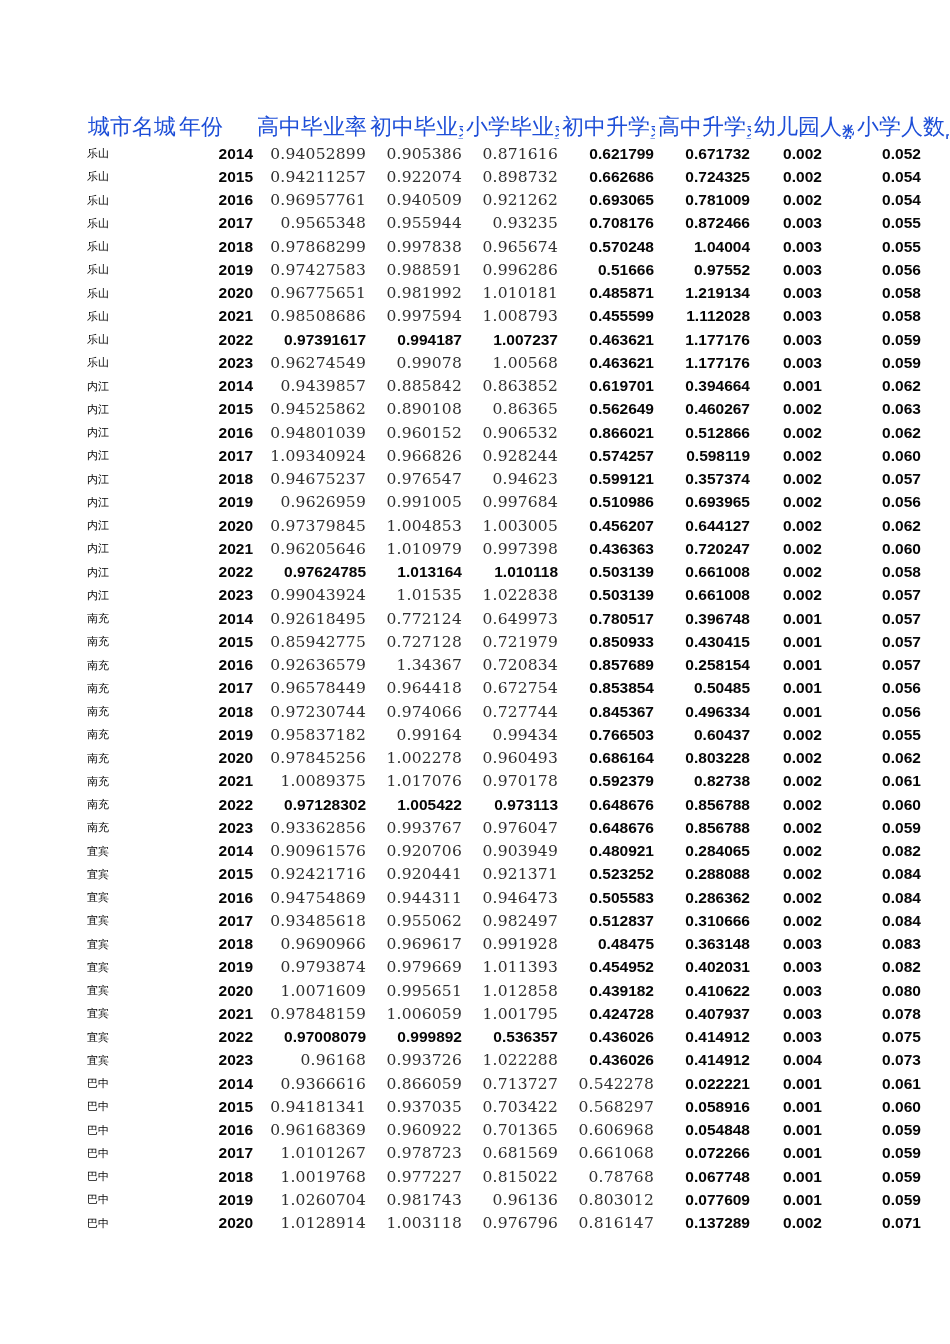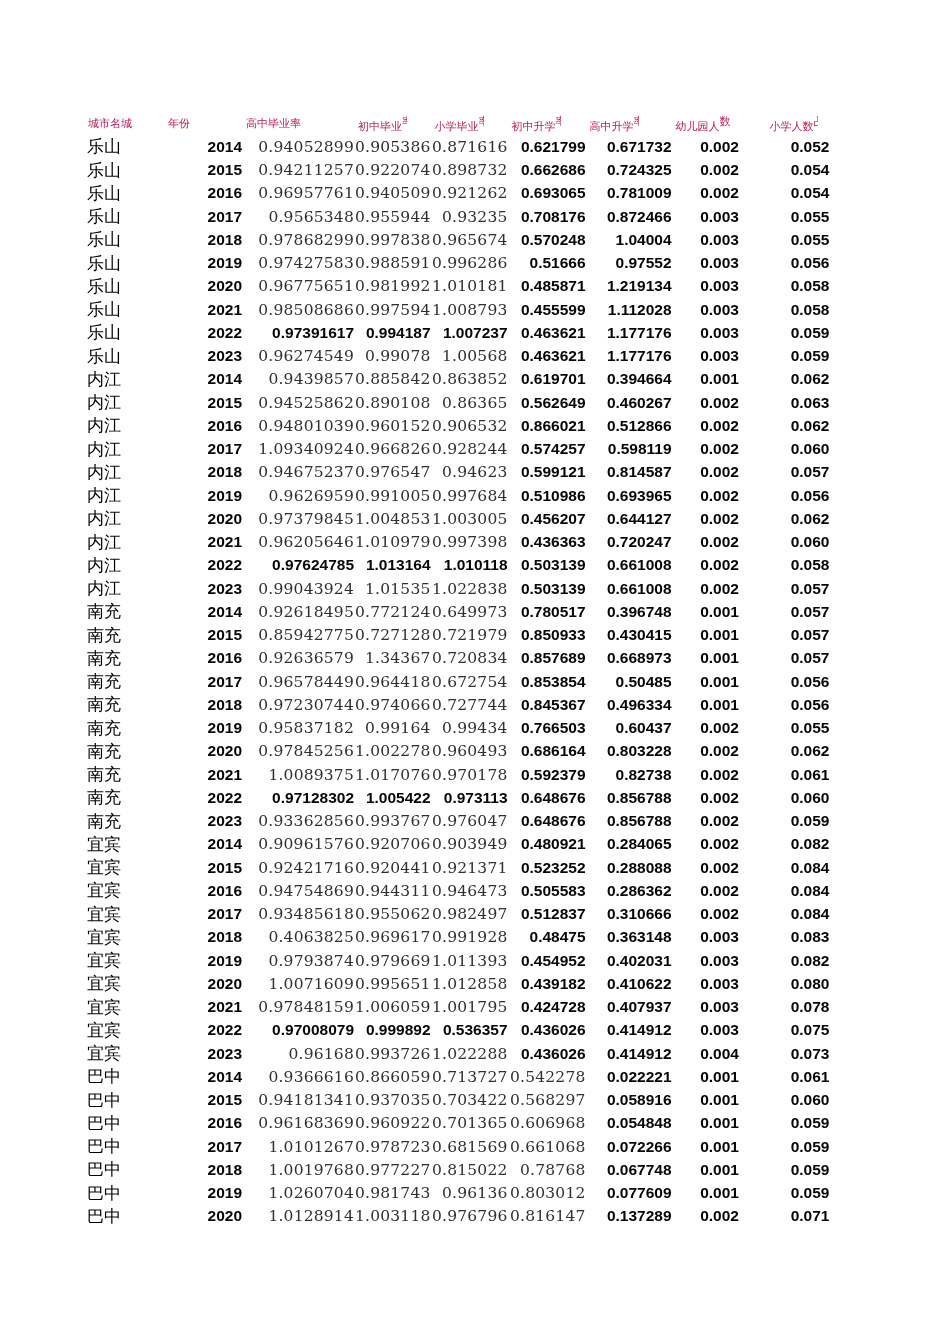--- a/index.html
+++ b/index.html
@@ -11,31 +11,31 @@
   .sheet{position:absolute;top:112px;left:85px;}
   table{border-collapse:collapse;table-layout:fixed;}
   col.c0{width:80px}col.c1{width:78px}col.c2{width:112px}
   col.c3{width:73px}col.c4{width:77px}col.c5{width:78px}
   col.c6{width:86px}col.c7{width:94px}col.c8{width:87px}
   th,td{
     height:23.25px;padding:0;margin:0;overflow:hidden;white-space:nowrap;
     vertical-align:middle;border:none;
   }
   th{
-    font-family:"DejaVu Serif",serif;font-weight:normal;font-size:11px;
-    text-align:left;padding-left:3px;color:#be185d;
+    font-family:"DejaVu Serif",serif;font-weight:normal;font-size:22px;
+    text-align:left;padding-left:3px;color:#1d4ed8;
   }
   .spill{
     display:inline-block;overflow:hidden;width:5px;height:19px;
     vertical-align:text-bottom;white-space:nowrap;
   }
   th[data-col="7"] .spill{width:12px}
   th[data-col="8"] .spill{width:4px}
   td.city{
-    font-family:Liberation Mono, monospace;font-size:17px;text-align:left;
+    font-family:Liberation Mono, monospace;font-size:11px;text-align:left;
     padding-left:2px;color:#000;
   }
   td.num{
     font-family:"Liberation Sans",sans-serif;font-weight:bold;
     font-size:15.5px;text-align:right;padding-right:1px;color:#060606;
   }
   td.num.light{
     font-family:"DejaVu Serif",serif;font-weight:normal;color:#303030;
     letter-spacing:0.2px;
   }
@@ -225,21 +225,21 @@
           <td class="num center">0.002</td>
           <td class="num center">0.060</td>
         </tr>
         <tr>
           <td class="city">内江</td>
           <td class="num">2018</td>
           <td class="num light">0.94675237</td>
           <td class="num light">0.976547</td>
           <td class="num light">0.94623</td>
           <td class="num">0.599121</td>
-          <td class="num">0.814587</td>
+          <td class="num">0.357374</td>
           <td class="num center">0.002</td>
           <td class="num center">0.057</td>
         </tr>
         <tr>
           <td class="city">内江</td>
           <td class="num">2019</td>
           <td class="num light">0.9626959</td>
           <td class="num light">0.991005</td>
           <td class="num light">0.997684</td>
           <td class="num">0.510986</td>
@@ -313,21 +313,21 @@
           <td class="num center">0.001</td>
           <td class="num center">0.057</td>
         </tr>
         <tr>
           <td class="city">南充</td>
           <td class="num">2016</td>
           <td class="num light">0.92636579</td>
           <td class="num light">1.34367</td>
           <td class="num light">0.720834</td>
           <td class="num">0.857689</td>
-          <td class="num">0.668973</td>
+          <td class="num">0.258154</td>
           <td class="num center">0.001</td>
           <td class="num center">0.057</td>
         </tr>
         <tr>
           <td class="city">南充</td>
           <td class="num">2017</td>
           <td class="num light">0.96578449</td>
           <td class="num light">0.964418</td>
           <td class="num light">0.672754</td>
           <td class="num">0.853854</td>
@@ -441,21 +441,21 @@
           <td class="num light">0.955062</td>
           <td class="num light">0.982497</td>
           <td class="num">0.512837</td>
           <td class="num">0.310666</td>
           <td class="num center">0.002</td>
           <td class="num center">0.084</td>
         </tr>
         <tr>
           <td class="city">宜宾</td>
           <td class="num">2018</td>
-          <td class="num light">0.4063825</td>
+          <td class="num light">0.9690966</td>
           <td class="num light">0.969617</td>
           <td class="num light">0.991928</td>
           <td class="num">0.48475</td>
           <td class="num">0.363148</td>
           <td class="num center">0.003</td>
           <td class="num center">0.083</td>
         </tr>
         <tr>
           <td class="city">宜宾</td>
           <td class="num">2019</td>

